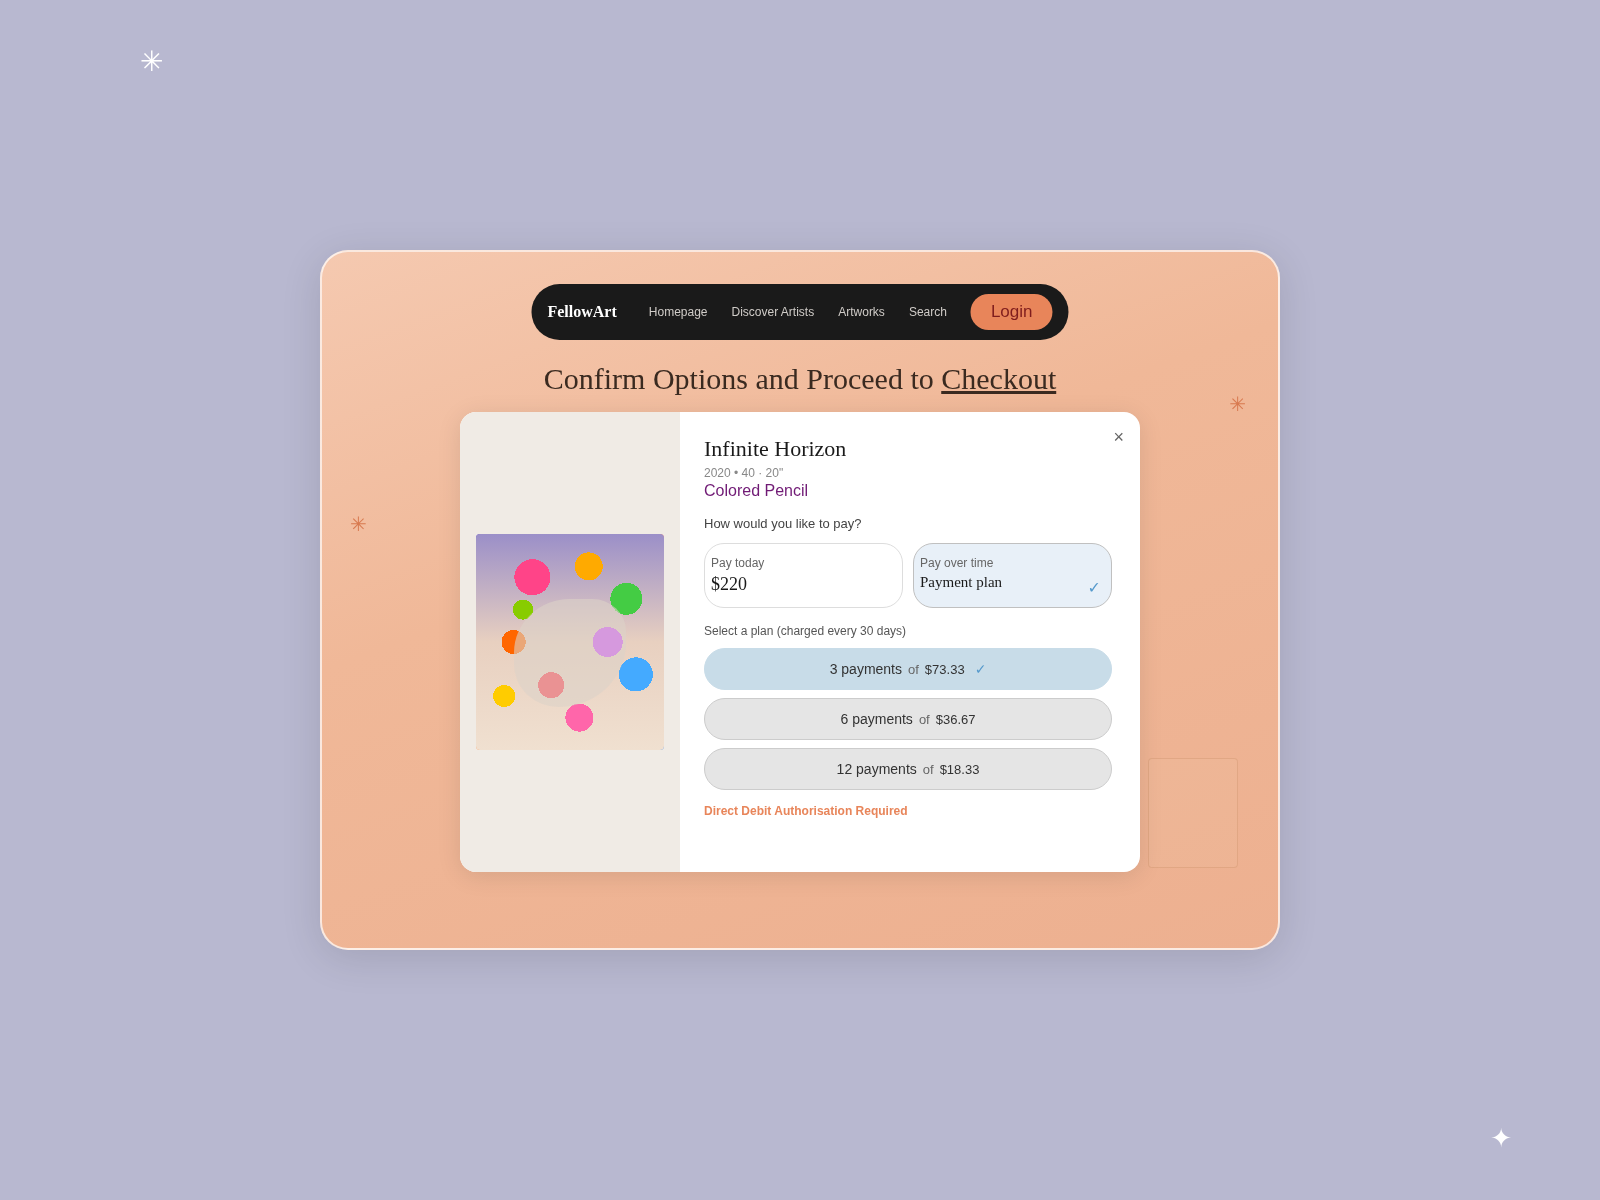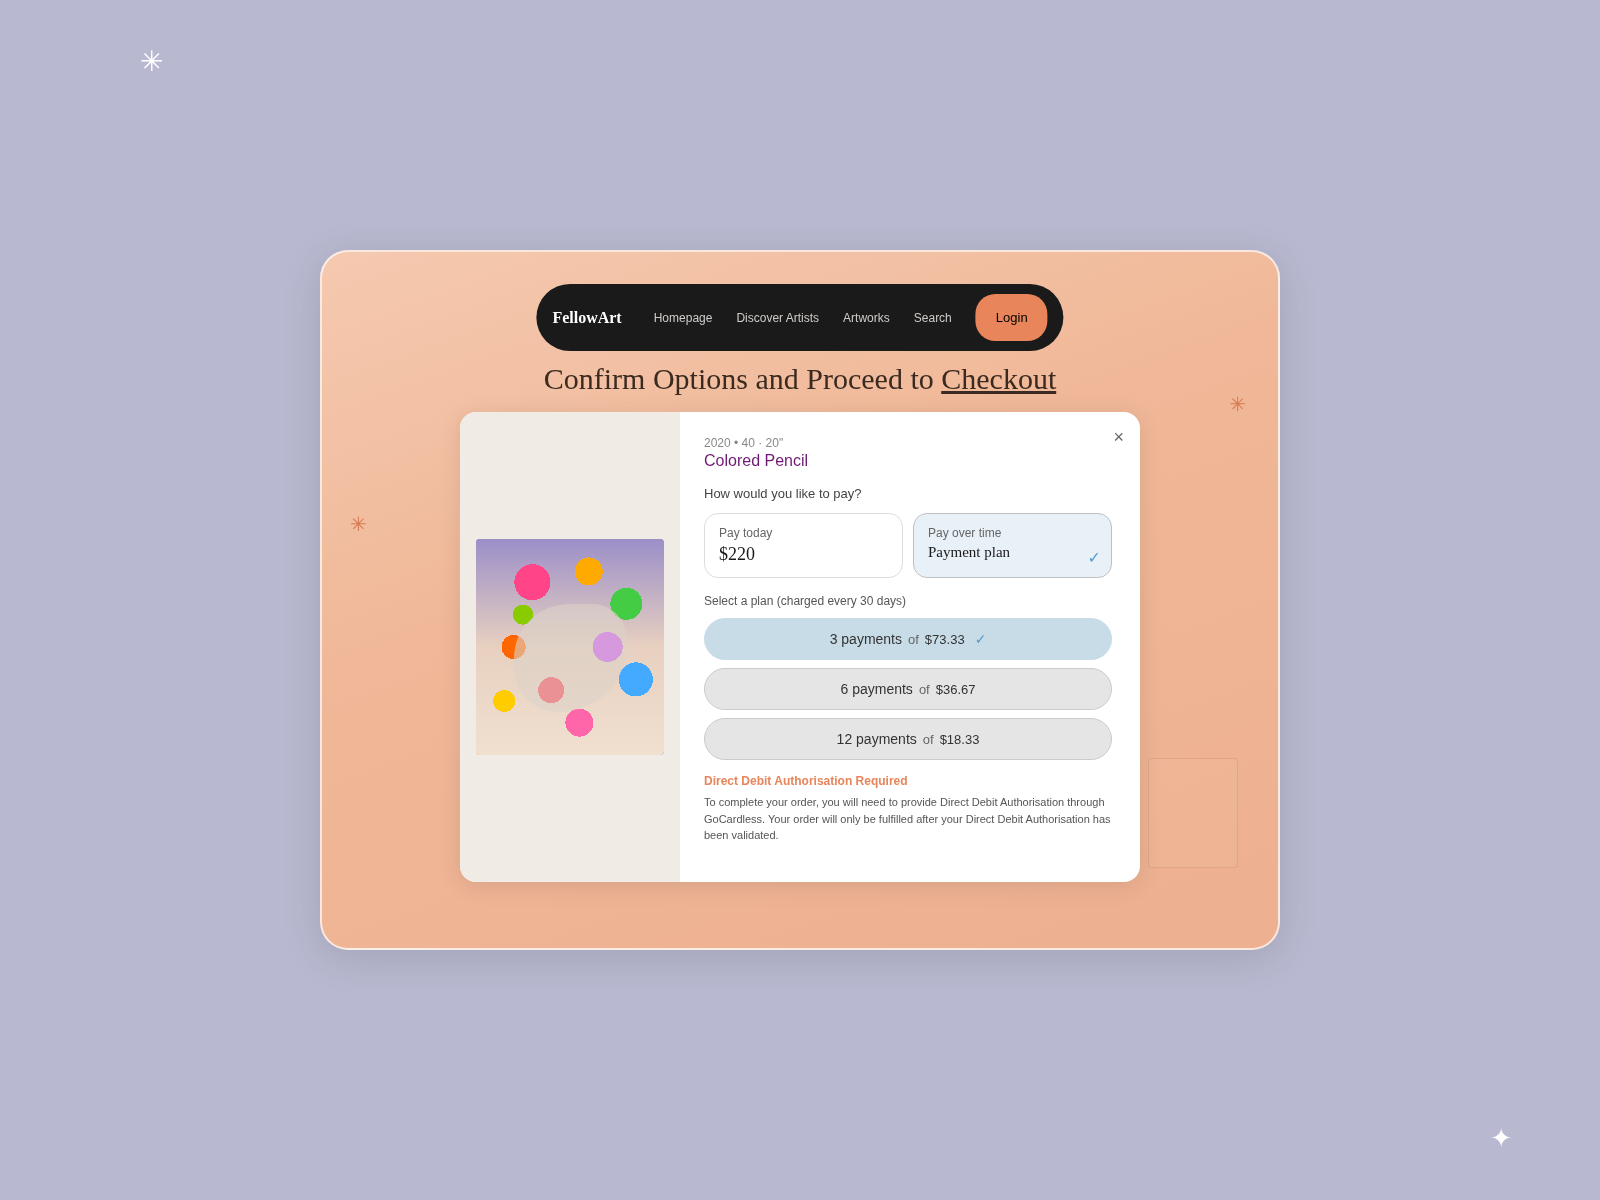--- a/index.html
+++ b/index.html
@@ -96,25 +96,25 @@
 
     .nav-item {
       color: #d0ccc8;
       font-size: 12px;
       font-family: Arial, sans-serif;
       cursor: pointer;
     }
 
     .nav-login-btn {
       background: #e8855a;
-      color: #000000;
+      color: #7f1d1d;
       border: none;
       border-radius: 20px;
-      padding: 16px 20px;
-      font-size: 13px;
+      padding: 8px 20px;
+      font-size: 17px;
       font-family: Arial, sans-serif;
       cursor: pointer;
     }
 
     
     .page-title {
       position: absolute;
       top: 110px;
       left: 50%;
       transform: translateX(-50%);
@@ -254,22 +254,22 @@
 
     .payment-options {
       display: flex;
       gap: 10px;
       margin-bottom: 16px;
     }
 
     .pay-option {
       flex: 1;
       border: 1.5px solid #ddd;
-      border-radius: 14px;
-      padding: 12px 14px;
+      border-radius: 20px;
+      padding: 12px 6px;
       cursor: pointer;
       background: white;
     }
 
     .pay-option.selected {
       border-color: #c0c0c0;
       background: #e8f0f8;
       position: relative;
     }
 
@@ -429,20 +429,21 @@
   <div class="dialog">
 
     <div class="dialog-artwork">
       <div class="artwork-img"></div>
     </div>
 
     <div class="dialog-content">
 
       <button class="close-btn">×</button>
 
+      <div class="artwork-title">Infinite Horizon</div>
       <div class="artwork-meta">2020 • 40 · 20"</div>
       <div class="artwork-medium">Colored Pencil</div>
 
       <div class="pay-question">How would you like to pay?</div>
 
       
       <div class="payment-options">
 
         <div class="pay-option">
           <div class="pay-option-label">Pay today</div>
@@ -479,21 +480,20 @@
           <span class="plan-count">12 payments</span>
           <span class="of-text">of</span>
           <span class="plan-amount">$18.33</span>
         </div>
 
       </div>
 
       
       <div class="debit-section">
         <div class="debit-title">Direct Debit Authorisation Required</div>
-        <div class="debit-text">To complete your order, you will need to provide Direct Debit Authorisation through GoCardless. Your order will only be fulfilled after your Direct Debit Authorisation has been validated.</div>
       </div>
 
       
 
     </div>
   </div>
 
 </div>
 
 </body></html>

